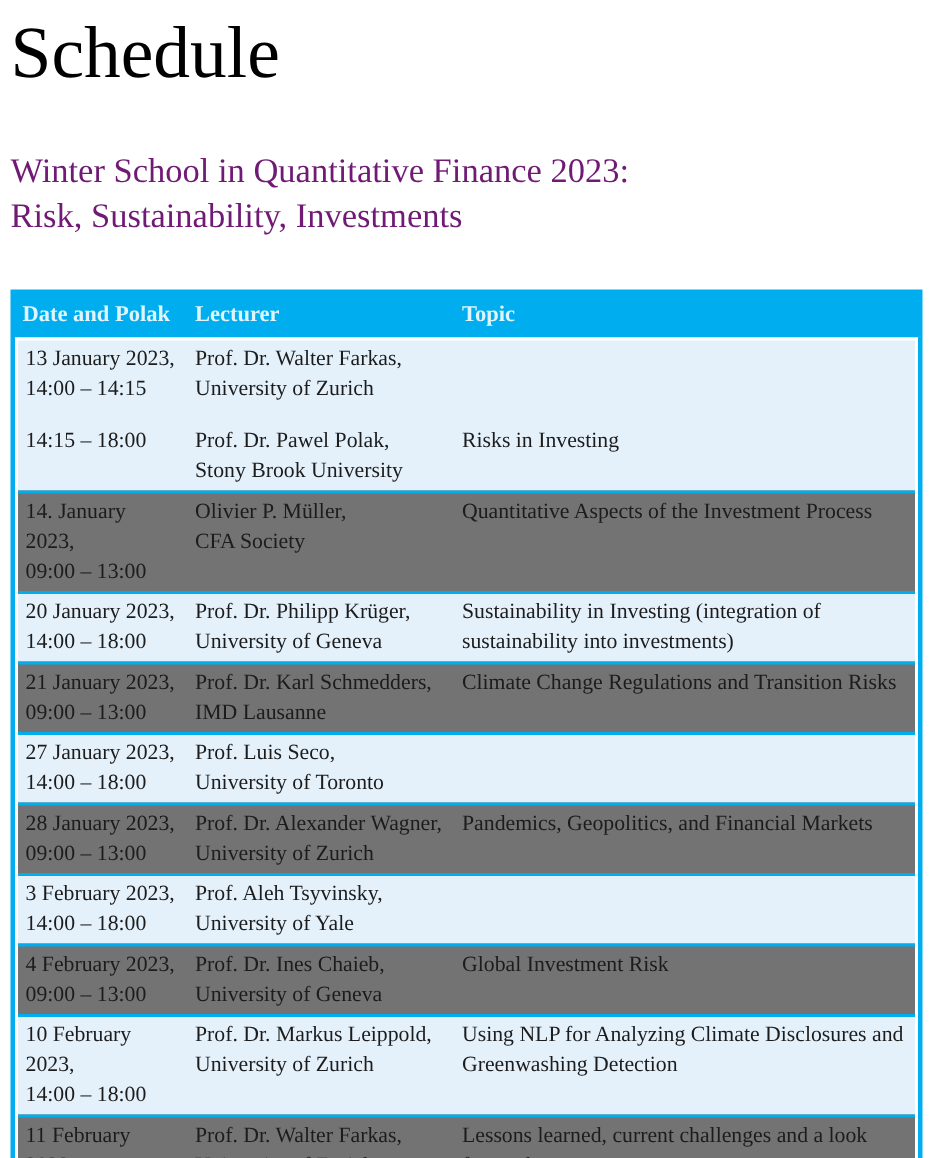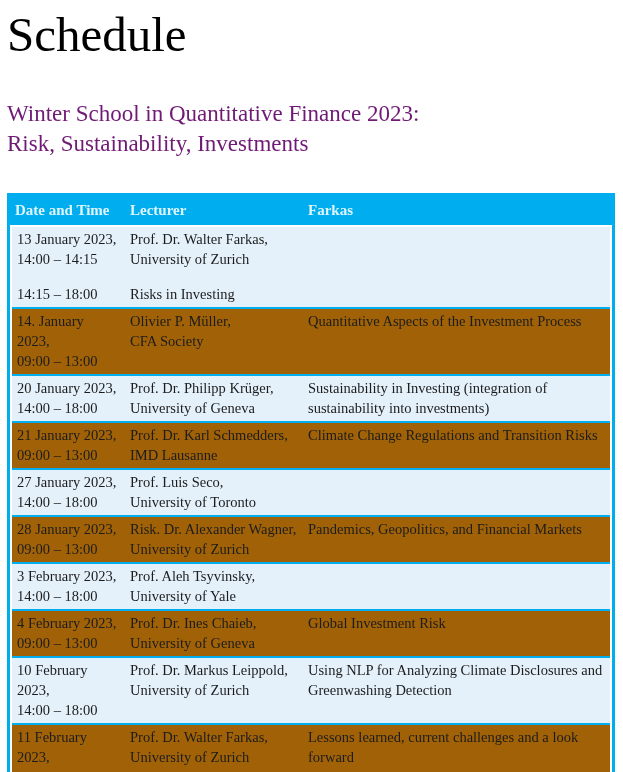--- a/index.html
+++ b/index.html
@@ -26,21 +26,21 @@
     margin-top:33px;
     border:3px solid var(--accent);
   }
   .thead{
     display:grid;grid-template-columns:115px 178px 1fr;
     background:var(--accent);color:var(--header-text);
     font-weight:700;font-size:15px;line-height:20px;
   }
   .th{padding:4px 4px 5px 5px;}
   .tbody{background:#ffffff;padding:2px;}
-  .row{background:#a16207;}
+  .row{background:#737373;}
   .row + .row{border-top:2px solid var(--accent);}
   .row.shaded{background:var(--shaded);}
   .session{
     display:grid;grid-template-columns:113px 178px 1fr;
     padding:2px 0 3px 0;
   }
   .session + .session{margin-top:12px;padding-top:0;}
   .cell{
     padding:0 6px 0 5px;font-size:14.5px;line-height:20px;
     white-space:pre-line;
@@ -49,34 +49,36 @@
 </head>
 <body>
 
 <div class="page">
   <h1 class="doc-title">Schedule</h1>
   <div class="doc-subtitle">Winter School in Quantitative Finance 2023:
 Risk, Sustainability, Investments</div>
 
   <div class="schedule-table">
     <div class="thead">
-        <div class="th">Date and Time</div>
+        <div class="th">Date and Polak</div>
         <div class="th">Lecturer</div>
-        <div class="th">Farkas</div>
+        <div class="th">Topic</div>
       </div>
     <div class="tbody">
         <div class="row shaded">
           <div class="session">
             <div class="cell date">13 January 2023,
 14:00 – 14:15</div>
             <div class="cell lecturer">Prof. Dr. Walter Farkas,
 University of Zurich</div>
           </div>
           <div class="session">
             <div class="cell date">14:15 – 18:00</div>
+            <div class="cell lecturer">Prof. Dr. Pawel Polak,
+Stony Brook University</div>
             <div class="cell topic">Risks in Investing</div>
           </div>
         </div>
         <div class="row">
           <div class="session">
             <div class="cell date">14. January 2023,
 09:00 – 13:00</div>
             <div class="cell lecturer">Olivier P. Müller,
 CFA Society</div>
             <div class="cell topic">Quantitative Aspects of the Investment Process</div>
@@ -105,21 +107,21 @@
             <div class="cell date">27 January 2023,
 14:00 – 18:00</div>
             <div class="cell lecturer">Prof. Luis Seco,
 University of Toronto</div>
           </div>
         </div>
         <div class="row">
           <div class="session">
             <div class="cell date">28 January 2023,
 09:00 – 13:00</div>
-            <div class="cell lecturer">Risk. Dr. Alexander Wagner,
+            <div class="cell lecturer">Prof. Dr. Alexander Wagner,
 University of Zurich</div>
             <div class="cell topic">Pandemics, Geopolitics, and Financial Markets</div>
           </div>
         </div>
         <div class="row shaded">
           <div class="session">
             <div class="cell date">3 February 2023,
 14:00 – 18:00</div>
             <div class="cell lecturer">Prof. Aleh Tsyvinsky,
 University of Yale</div>

